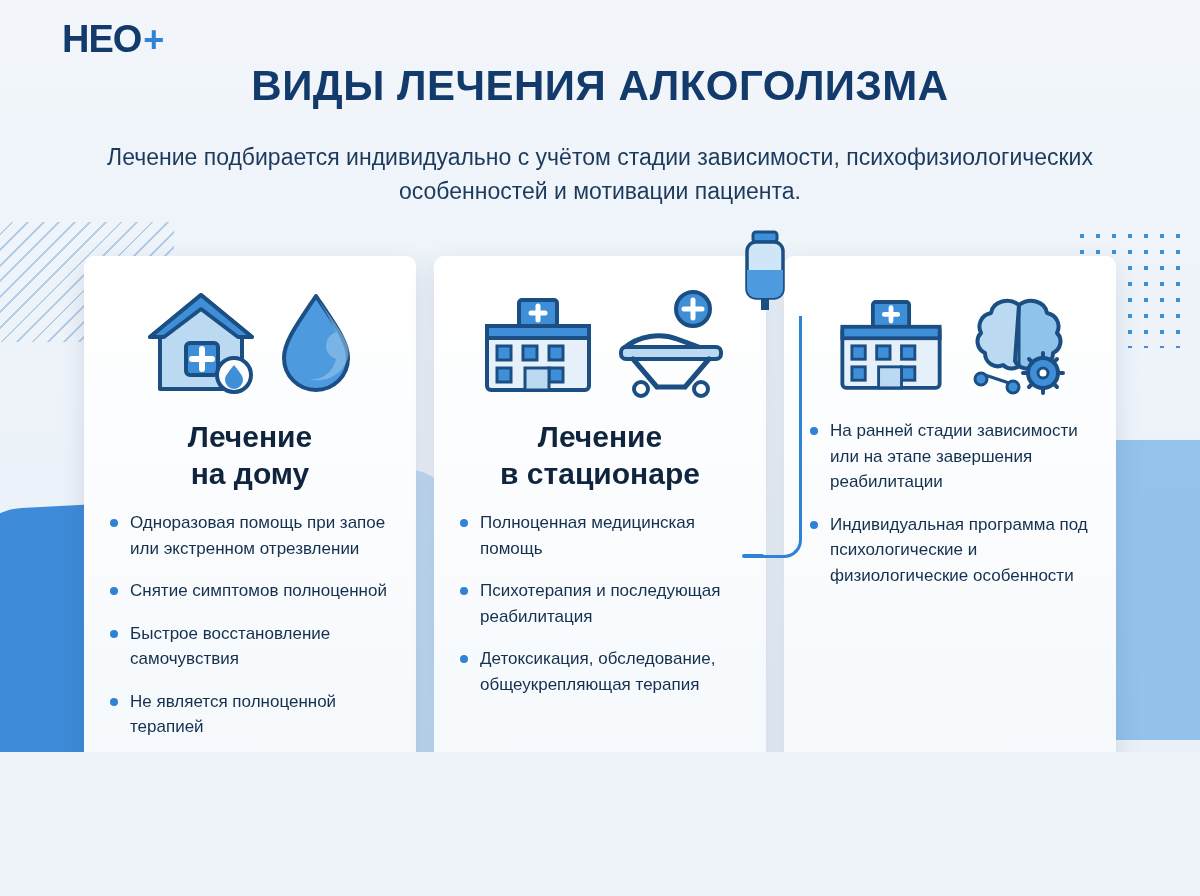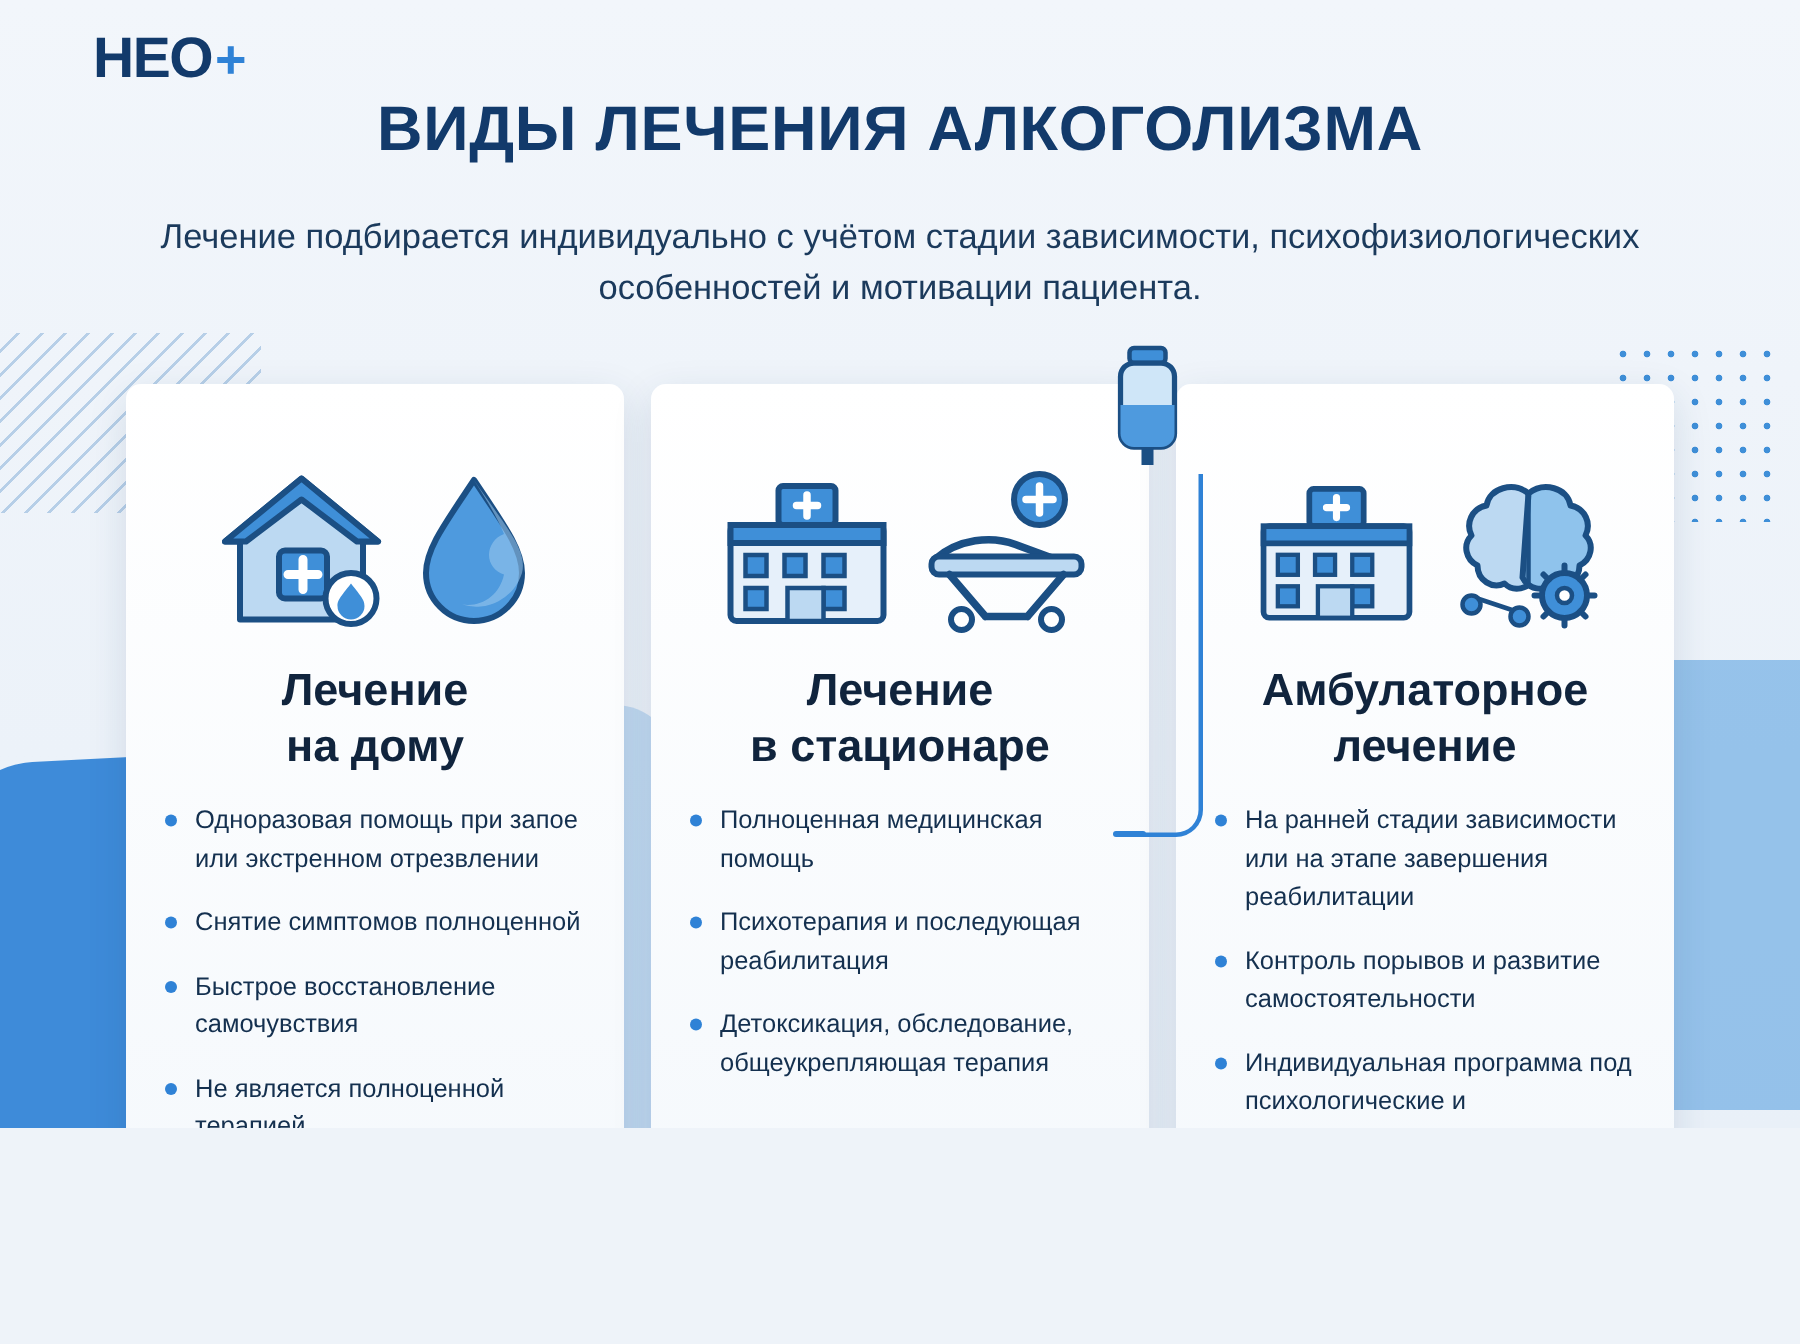--- a/index.html
+++ b/index.html
@@ -74,21 +74,21 @@
   .cards {
     position: absolute; left: 0; top: 256px; width: 1200px;
     display: flex; justify-content: center; gap: 18px;
   }
   .card {
     position: relative;
     width: 332px; min-height: 590px;
     background: linear-gradient(180deg, #ffffff 0%, #f4f8fc 100%);
     border-radius: 10px;
     box-shadow: 0 8px 26px rgba(25,60,100,.13);
-    padding: 36px 24px 28px 24px;
+    padding: 12px 24px 28px 24px;
   }
   .card.mid { min-height: 596px; }
   .icon-row {
     height: 150px;
     display: flex; align-items: center; justify-content: center; gap: 14px;
   }
   .card h2 {
     text-align: center;
     font-size: 30px; font-weight: 800; line-height: 37px;
     color: #10243d;
@@ -247,25 +247,22 @@
             <g transform="translate(76,86)">
               <circle r="15" fill="#3f8fd8" stroke="#1b4f84" stroke-width="4"></circle>
               <circle r="5" fill="#ffffff" stroke="#1b4f84" stroke-width="3"></circle>
               <g stroke="#1b4f84" stroke-width="4" stroke-linecap="round">
                 <path d="M0 -20 v5 M0 15 v5 M-20 0 h5 M15 0 h5 M-14 -14 l3.5 3.5 M10.5 10.5 l3.5 3.5 M14 -14 l-3.5 3.5 M-10.5 10.5 l-3.5 3.5"></path>
               </g>
             </g>
           </svg>
         </span>
       </div>
-      <h2>Амбулаторное
-лечение</h2>
       <ul class="points">
         <li>На ранней стадии зависимости или на этапе завершения реабилитации</li>
-        <li>Контроль порывов и развитие самостоятельности</li>
         <li>Индивидуальная программа под психологические и физиологические особенности</li>
       </ul>
     </div>
   </div>
 
   <div class="iv">
     <svg width="60" height="92" viewBox="0 0 60 92">
       <rect x="18" y="4" width="24" height="10" rx="3" fill="#3f8fd8" stroke="#1b4f84" stroke-width="3"></rect>
       <rect x="12" y="14" width="36" height="56" rx="9" fill="#cfe6f8" stroke="#1b4f84" stroke-width="3.5"></rect>
       <path d="M12 42 h36 v19 a9 9 0 0 1 -9 9 h-18 a9 9 0 0 1 -9 -9 z" fill="#4e9ade"></path>

